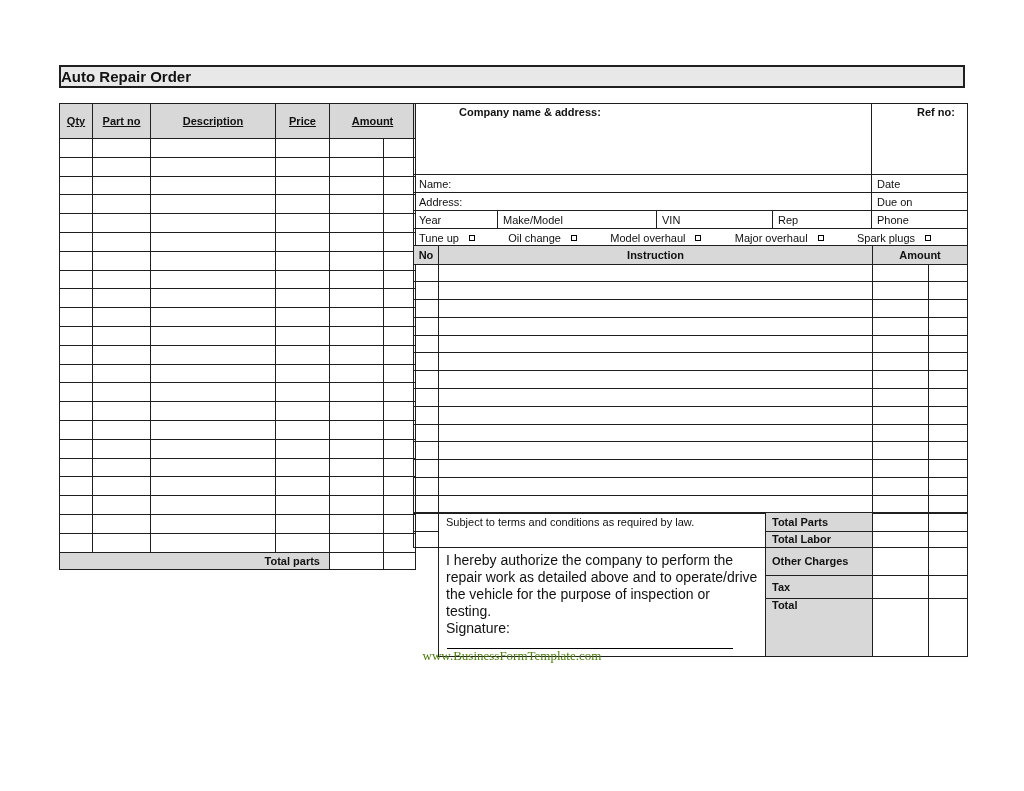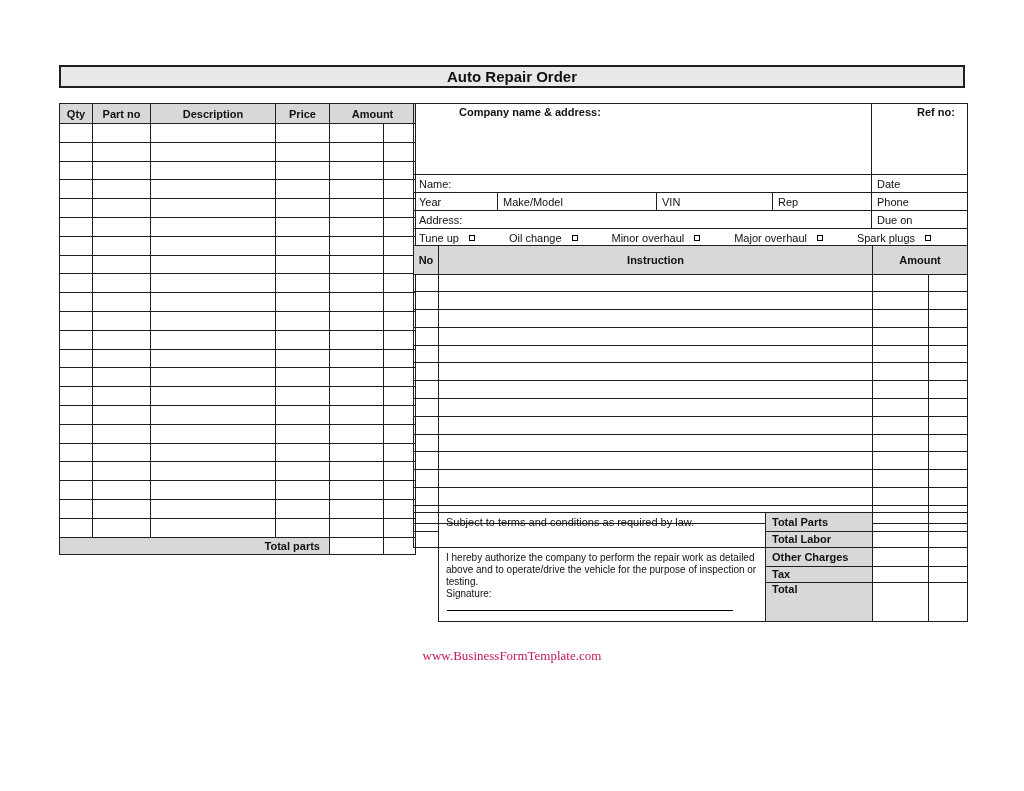--- a/index.html
+++ b/index.html
@@ -12,21 +12,20 @@
     font-family: "Liberation Sans", "DejaVu Sans", sans-serif;
     color: #111;
     overflow: hidden;
   }
   .title-bar {
     position: absolute;
     left: 59px; top: 65px;
     width: 906px; height: 23px;
     background: var(--title-fill, #e8e8e8);
     border: 2px solid var(--border, #222);
-    text-align: center;
     font-weight: bold;
     font-size: 15px;
     line-height: 19px;
   }
   .form { position: absolute; left: 59px; top: 103px; width: 908px; height: 521px; }
 
   table { border-collapse: collapse; table-layout: fixed; }
   td, th {
     border: 1.5px solid var(--border, #222);
     padding: 0;
@@ -36,21 +35,21 @@
     vertical-align: middle;
   }
   .gray { background: var(--header-fill, #d9d9d9); }
   .b { font-weight: bold; margin-left: 40px; }
   .c { text-align: center; }
   .v-top { vertical-align: top; }
   .lbl { display: inline-block; padding: 2px 0 2px 5px; }
 
   
   .parts { position: absolute; left: 0; top: 0; width: 356px; }
-  .parts thead tr { height: 20px; }
+  .parts thead tr { height: 35px; text-decoration: underline; }
   .parts .prow { height: 18.8px; }
   .parts .tprow { height: 17px; }
   .tp { text-align: right; padding-right: 9px; font-weight: bold; }
 
   
   .warranty {
     position: absolute; left: 0; top: 451px;
     width: 378px; height: 69px;
     border: 1.5px solid var(--border, #222);
     font-size: 11px;
@@ -75,50 +74,50 @@
   .svc-item { display: flex; align-items: center; }
   .cb {
     display: inline-block;
     width: 6px; height: 6px;
     border: 1px solid #000;
     margin-left: 10px;
   }
 
   
   .instr { position: absolute; left: 354px; top: 141.5px; width: 554px; }
-  .instr .hrow { height: 29px; padding-left: 8px; }
+  .instr .hrow { height: 19px; padding-left: 8px; }
   .instr .irow { height: 17.8px; }
 
   
   .botright { position: absolute; left: 354px; top: 408.5px; width: 554px; }
   .botright .ra { height: 19px; }
   .botright .rb { height: 16px; }
   .botright .rc { height: 39px; }
   .nob { border: 0; }
   .tl { text-align: left; padding-left: 6px; font-weight: bold; }
   .terms-cell { vertical-align: top; padding: 3px 7px; white-space: normal; font-size: 11px; margin-top: 32px; }
-  .auth-cell { vertical-align: top; padding: 4px 7px; white-space: normal; font-size: 10px; }
+  .auth-cell { vertical-align: top; padding: 4px 7px; white-space: normal; font-size: 14px; }
   .auth-text { line-height: 1.22; }
   .sig-row { }
   .sig-line {
     display: inline-block;
     width: 286px;
     height: 12px;
     border-bottom: 1.2px solid #000;
     margin-left: 1px;
   }
 
   .footer {
     position: absolute;
     left: 0; top: 648px;
     width: 100%;
     text-align: center;
     font-family: "Liberation Serif", "DejaVu Serif", serif;
     font-size: 13px;
-    color: #be185d;
+    color: #4d7c0f;
   }
 </style>
 </head>
 <body>
 
 <div class="page">
 
   <div class="title-bar">
     <span>Auto Repair Order</span>
   </div>
@@ -350,57 +349,57 @@
         </tr>
         <tr class="r">
           <td colspan="4">
             <span class="lbl">Name:</span>
           </td>
           <td>
             <span class="lbl">Date</span>
           </td>
         </tr>
         <tr class="r">
-          <td>
-            <span class="lbl">Year</span>
-          </td>
-          <td>
-            <span class="lbl">Make/Model</span>
-          </td>
-          <td>
-            <span class="lbl">VIN</span>
-          </td>
-          <td>
-            <span class="lbl">Rep</span>
-          </td>
-          <td>
-            <span class="lbl">Phone</span>
-          </td>
-        </tr>
-        <tr class="r">
           <td colspan="4">
             <span class="lbl">Address:</span>
           </td>
           <td>
             <span class="lbl">Due on</span>
+          </td>
+        </tr>
+        <tr class="r">
+          <td>
+            <span class="lbl">Year</span>
+          </td>
+          <td>
+            <span class="lbl">Make/Model</span>
+          </td>
+          <td>
+            <span class="lbl">VIN</span>
+          </td>
+          <td>
+            <span class="lbl">Rep</span>
+          </td>
+          <td>
+            <span class="lbl">Phone</span>
           </td>
         </tr>
         <tr class="r">
           <td colspan="5">
             <div class="services" id="services">
                 <span class="svc-item">
                   <span>Tune up</span>
                   <span class="cb"></span>
                 </span>
                 <span class="svc-item">
                   <span>Oil change</span>
                   <span class="cb"></span>
                 </span>
                 <span class="svc-item">
-                  <span>Minor overhaul</span>
+                  <span>Model overhaul</span>
                   <span class="cb"></span>
                 </span>
                 <span class="svc-item">
                   <span>Major overhaul</span>
                   <span class="cb"></span>
                 </span>
                 <span class="svc-item">
                   <span>Spark plugs</span>
                   <span class="cb"></span>
                 </span>

